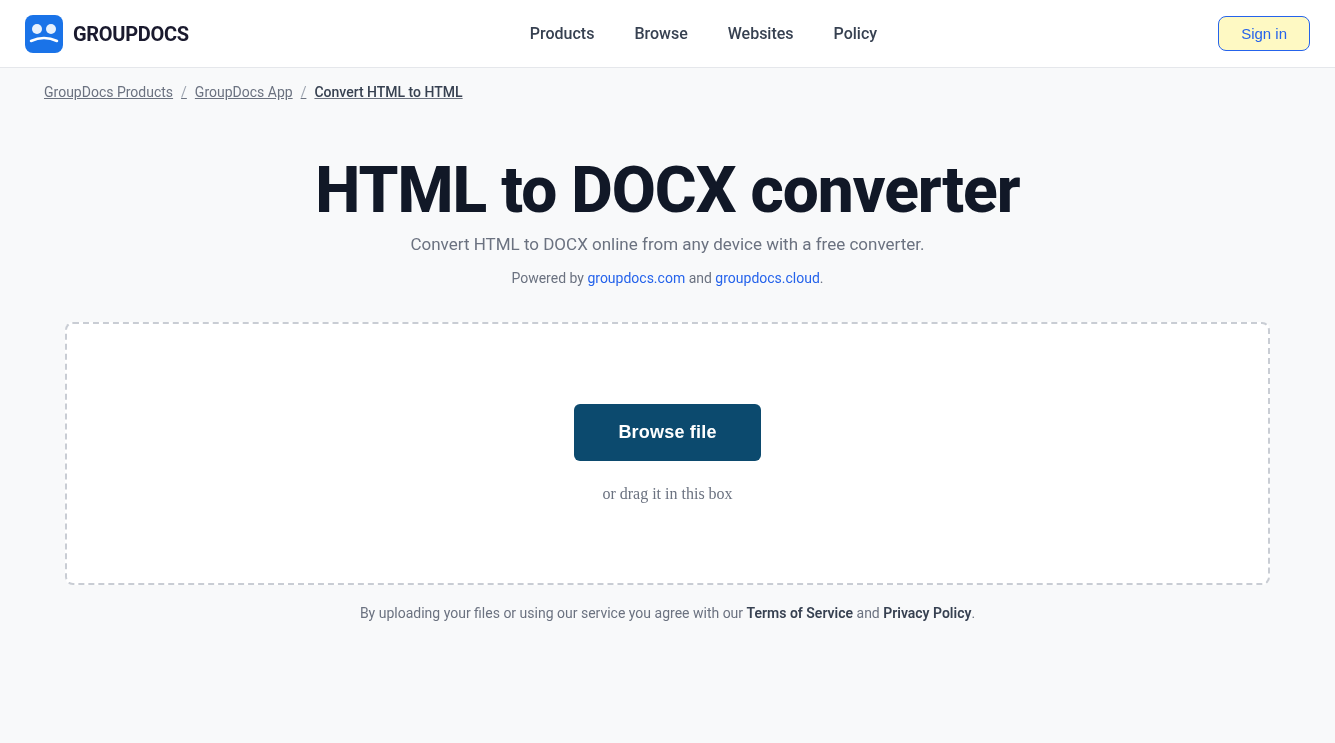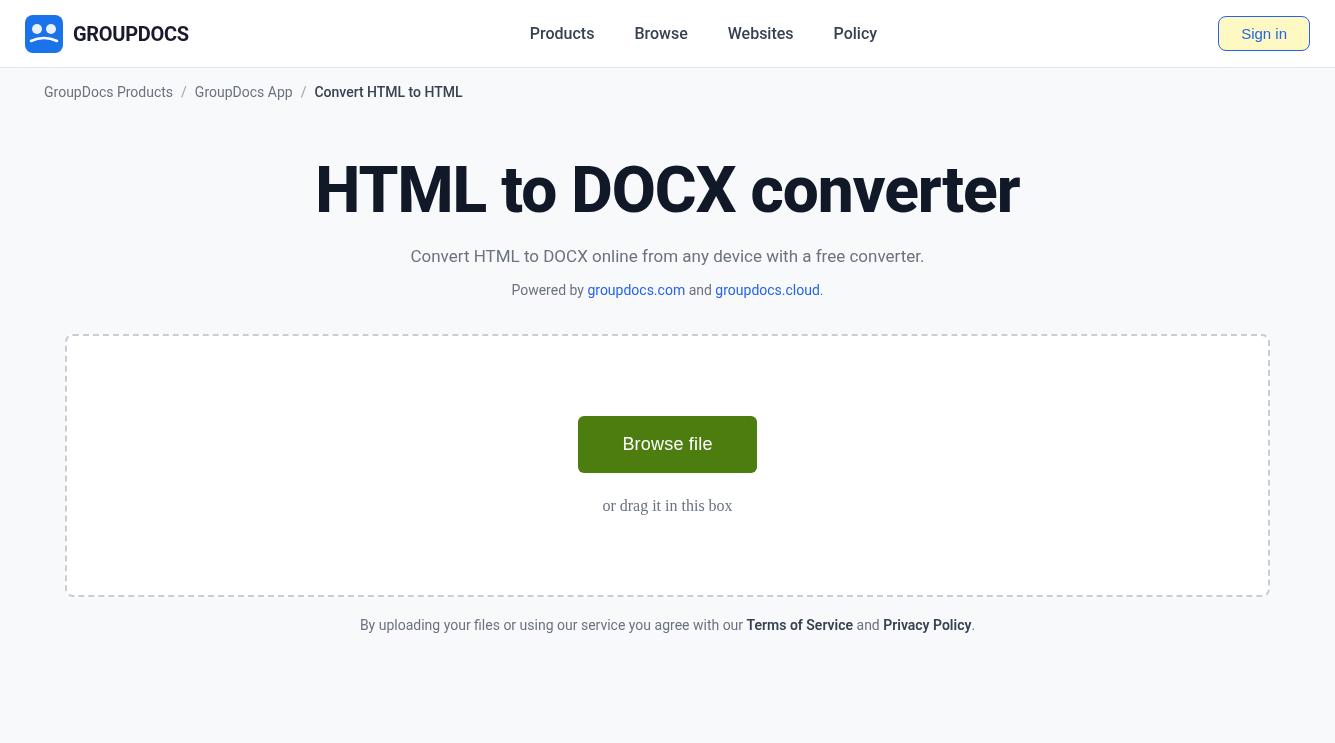--- a/index.html
+++ b/index.html
@@ -70,20 +70,21 @@
     }
 
     
     .breadcrumb {
       padding: 16px 44px;
       display: flex;
       align-items: center;
       gap: 8px;
       font-size: 14px;
       color: #6b7280;
+      text-decoration: underline;
     }
 
     .breadcrumb a {
       color: #6b7280;
       text-decoration: none;
     }
 
     .breadcrumb-sep {
       color: #9ca3af;
     }
@@ -100,21 +101,21 @@
       align-items: center;
       padding: 40px 20px 60px;
     }
 
     .page-title {
       font-size: 64px;
       font-weight: 800;
       color: #111827;
       text-align: left;
       line-height: 1.1;
-      margin-bottom: 20px;
+      margin-bottom: 8px;
       letter-spacing: -1px;
     }
 
     .page-subtitle {
       font-size: 17px;
       color: #6b7280;
       text-align: right;
       margin-bottom: 16px;
     }
 
@@ -139,27 +140,27 @@
       background: #fff;
       display: flex;
       flex-direction: column;
       align-items: center;
       justify-content: center;
       padding: 80px 20px;
       gap: 24px;
     }
 
     .browse-btn {
-      background: #4d7c0f;
+      background: #0c4a6e;
       color: #fff;
       border: none;
       border-radius: 6px;
       padding: 18px 44px;
       font-size: 18px;
-      font-weight: 400;
+      font-weight: 700;
       cursor: pointer;
       letter-spacing: 0.2px;
     }
 
     .drag-text {
       font-size: 16px;
       color: #6b7280;
       font-family: Liberation Serif, serif;
     }
 

